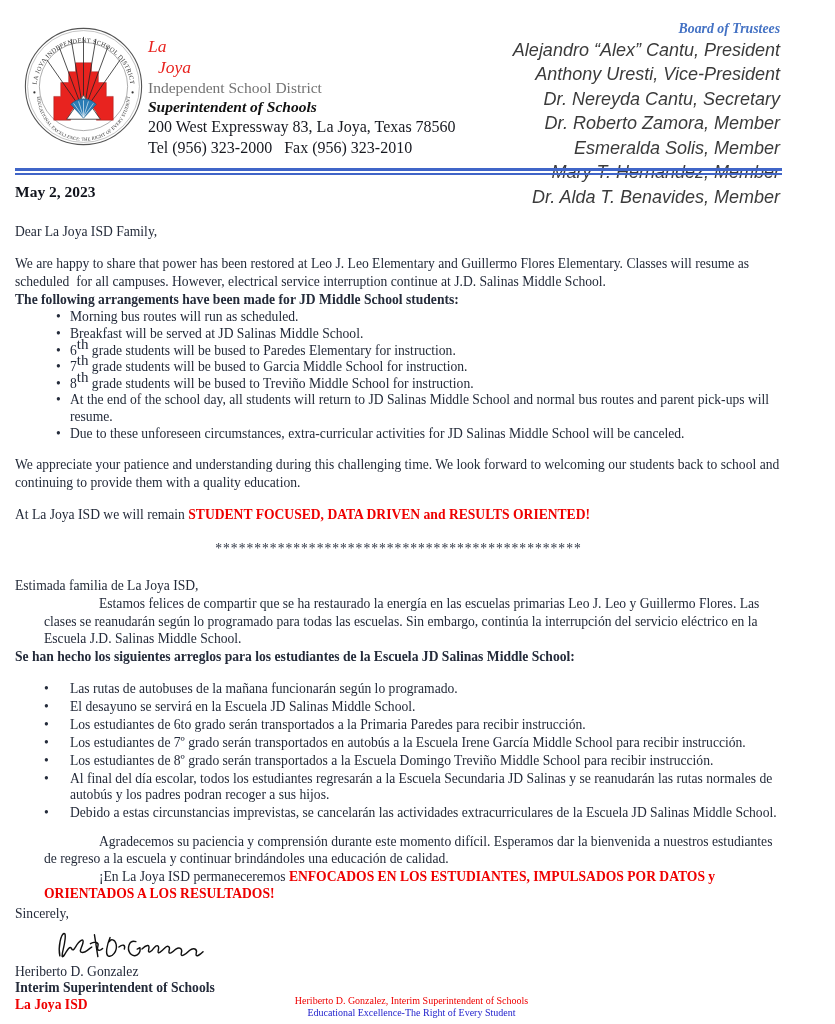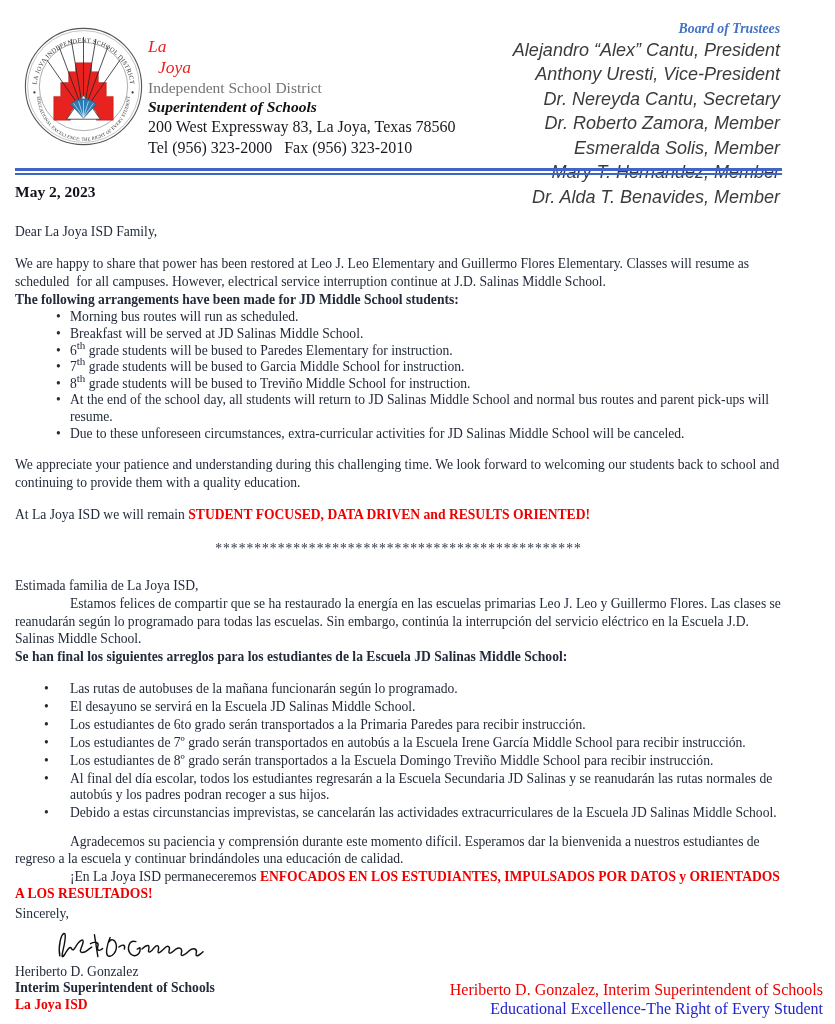--- a/index.html
+++ b/index.html
@@ -29,33 +29,33 @@
   .mt-para{margin-top:14px;}
   .bold{font-weight:bold;}
   .red{color:#ee0000;font-weight:bold;}
   ul{margin:0;padding:0 0 0 55px;list-style:none;}
   ul li{position:relative;line-height:1.22;}
   ul.en li::before{content:"\2022";position:absolute;left:-14px;}
   ul.es{margin-top:15px;}
   ul.es li{line-height:1.18;}
   ul.es li + li{margin-top:2px;}
   ul.es li::before{content:"\2022";position:absolute;left:-26px;}
-  sup{font-size:11px;line-height:0;vertical-align:super;}
+  sup{font-size:15px;line-height:0;vertical-align:super;}
   .asterisks{margin-top:16px;text-align:center;letter-spacing:1px;color:#2c3342;}
   .mt-estimada{margin-top:19px;}
   .lh-es{line-height:1.28;}
-  .indent{text-indent:55px;}
+  .indent{text-indent:55px;margin-left:29px;}
   .mt-agra{margin-top:12px;}
   .sincerely{margin-top:2px;}
   .sig{display:block;margin:3px 0 0 2px;}
   .closing{line-height:1.24;}
   .closing-red{color:#ee0000;font-weight:bold;}
 
   
-  .footer{position:absolute;left:0;right:12px;bottom:5px;text-align:right;font-size:16px;line-height:1.22;}
+  .footer{position:absolute;left:0;right:12px;bottom:5px;text-align:center;font-size:10px;line-height:1.22;}
   .f1{color:#ee0000;}
   .f2{color:#2222cc;}
   .f2 .it{}
 </style>
 </head>
 <body>
 
 <div class="page">
 
   <svg class="logo" width="119" height="119" viewBox="0 0 120 120" xmlns="http://www.w3.org/2000/svg">
@@ -136,21 +136,21 @@
     </ul>
 
     <p class="mt-para">We appreciate your patience and understanding during this challenging time. We look forward to welcoming our students back to school and continuing to provide them with a quality education.</p>
 
     <p class="mt-para"><span>At La Joya ISD we will remain </span><span class="red">STUDENT FOCUSED, DATA DRIVEN and RESULTS ORIENTED!</span></p>
 
     <div class="asterisks">***********************************************</div>
 
     <p class="mt-estimada">Estimada familia de La Joya ISD,</p>
     <p class="indent lh-es">Estamos felices de compartir que se ha restaurado la energía en las escuelas primarias Leo J. Leo y Guillermo Flores. Las clases se reanudarán según lo programado para todas las escuelas. Sin embargo, continúa la interrupción del servicio eléctrico en la Escuela J.D. Salinas Middle School.</p>
-    <p class="bold">Se han final los siguientes arreglos para los estudiantes de la Escuela JD Salinas Middle School:</p>
+    <p class="bold">Se han hecho los siguientes arreglos para los estudiantes de la Escuela JD Salinas Middle School:</p>
 
     <ul class="es">
       <li>Las rutas de autobuses de la mañana funcionarán según lo programado.</li>
       <li>El desayuno se servirá en la Escuela JD Salinas Middle School.</li>
       <li>Los estudiantes de 6to grado serán transportados a la Primaria Paredes para recibir instrucción.</li>
       <li>Los estudiantes de 7º grado serán transportados en autobús a la Escuela Irene García Middle School para recibir instrucción.</li>
       <li>Los estudiantes de 8º grado serán transportados a la Escuela Domingo Treviño Middle School para recibir instrucción.</li>
       <li>Al final del día escolar, todos los estudiantes regresarán a la Escuela Secundaria JD Salinas y se reanudarán las rutas normales de autobús y los padres podran recoger a sus hijos.</li>
       <li>Debido a estas circunstancias imprevistas, se cancelarán las actividades extracurriculares de la Escuela JD Salinas Middle School.</li>
     </ul>

